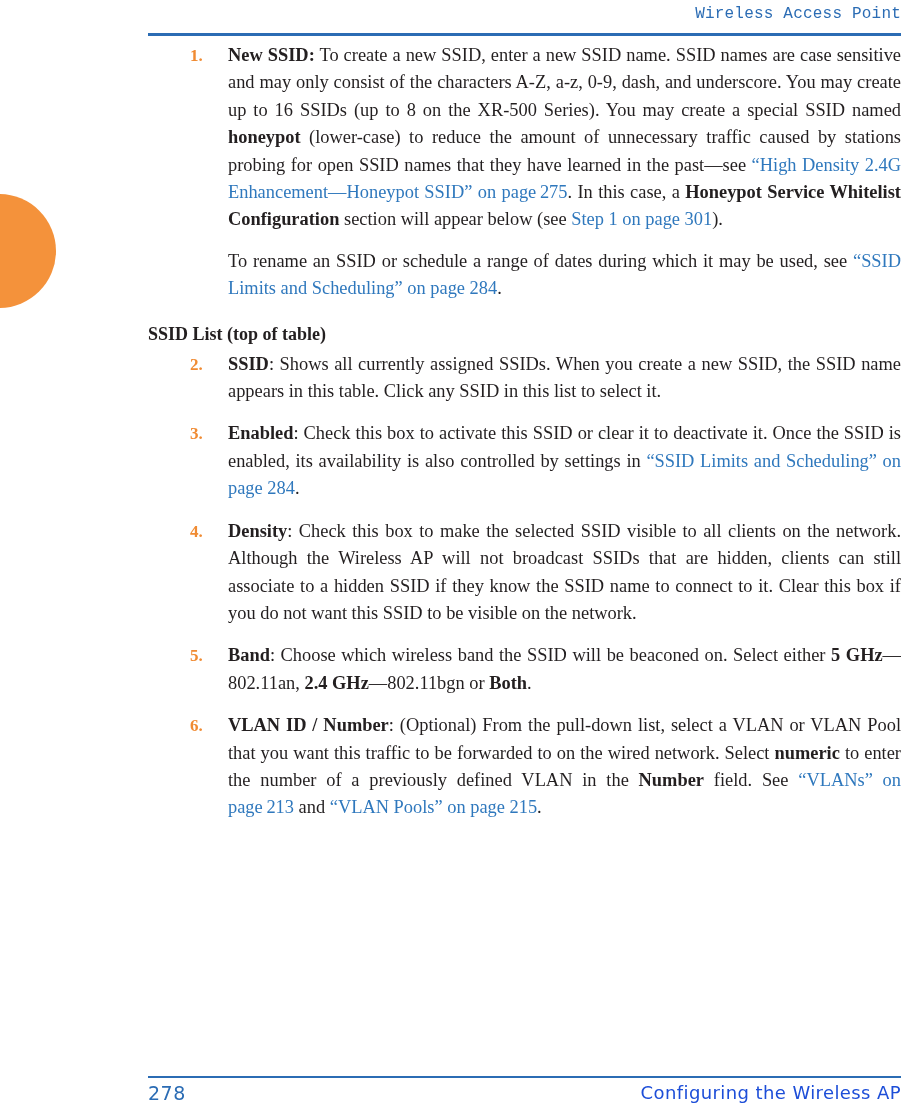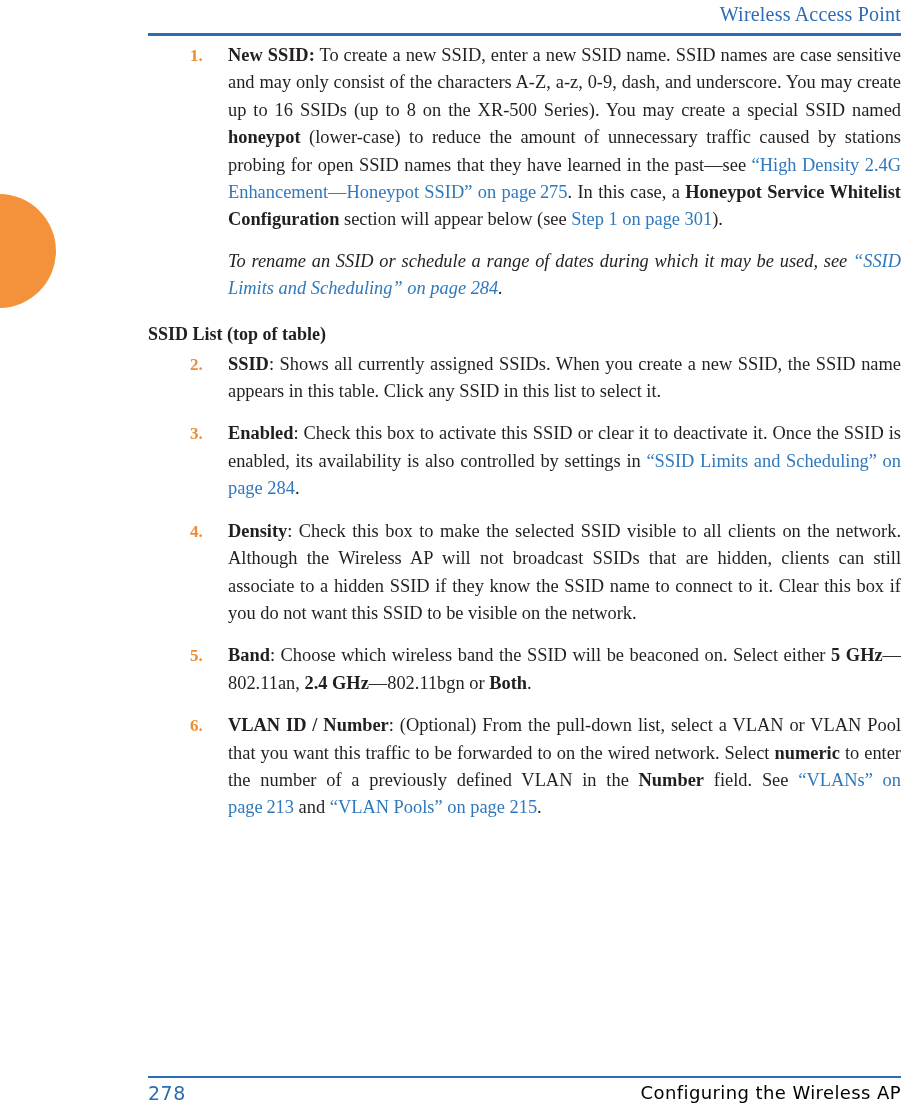--- a/index.html
+++ b/index.html
@@ -33,22 +33,22 @@
   
   .header {
     position: absolute;
     left: 148px;
     top: 0px;
     width: 753px;
     height: 36px;
     text-align: right;
   }
   .header-title {
-    font-family: Liberation Serif, serif;
-    font-size: 20px;
+    font-family: Liberation Mono, monospace;
+    font-size: 16px;
     line-height: 28px;
     color: #2b6cb4;
     letter-spacing: 0.2px;
     white-space: nowrap;
   }
   .header-rule {
     position: absolute;
     left: 148px;
     top: 33px;
     width: 753px;
@@ -109,21 +109,20 @@
     font-size: 18.4px;
     line-height: 27.4px;
     text-align: justify;
     text-justify: inter-word;
     color: #231f20;
     hyphens: none;
   }
   .indent-para {
     padding-left: 80px;
     margin: 0 0 6px 0;
-    font-style: italic;
   }
 
   b, .b { font-weight: bold; }
   .lnk { color: #2f78bd; }
 
   
   .footer-rule {
     position: absolute;
     left: 148px;
     top: 1076px;
@@ -141,21 +140,21 @@
     justify-content: space-between;
     font-family: "DejaVu Sans", "Liberation Sans", sans-serif;
   }
   .footer-page {
     font-size: 19px;
     color: #2b6cb4;
     letter-spacing: 0.5px;
   }
   .footer-title {
     font-size: 18px;
-    color: #000000;
+    color: #1d4ed8;
     letter-spacing: 0.4px;
     white-space: nowrap;
   }
 </style>
 </head>
 <body>
 
 <div class="page">
 
   <div class="bleed-tab"></div>

